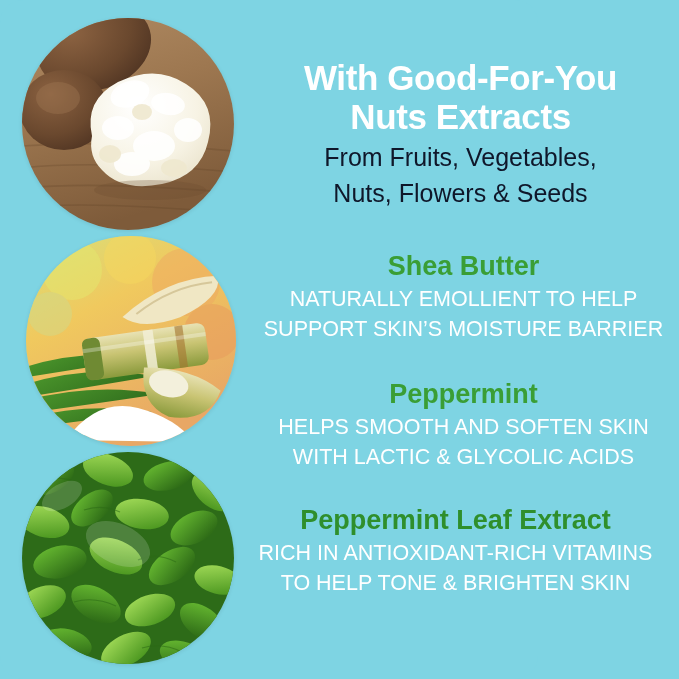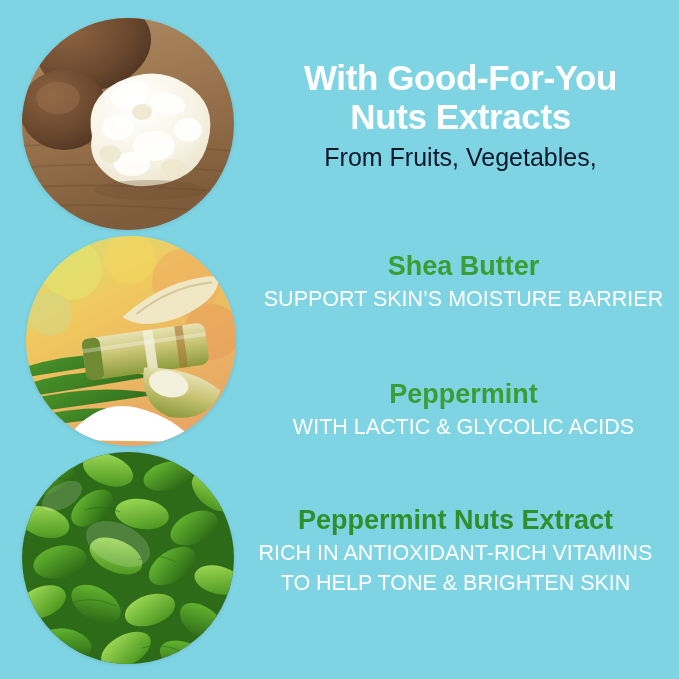--- a/index.html
+++ b/index.html
@@ -274,32 +274,35 @@
     </div>
 
   </div>
 
   <div class="text-col">
 
     <div class="headline-block">
       <div class="headline">With Good-For-You</div>
       <div class="headline">Nuts Extracts</div>
       <div class="subhead">From Fruits, Vegetables,</div>
+      <div class="subhead">Nuts, Flowers &amp; Seeds</div>
     </div>
 
     <div class="ingredient" id="ing-0">
       <div class="ing-name">Shea Butter</div>
+      <div class="ing-desc">NATURALLY EMOLLIENT TO HELP</div>
       <div class="ing-desc">SUPPORT SKIN’S MOISTURE BARRIER</div>
     </div>
 
     <div class="ingredient" id="ing-1">
       <div class="ing-name">Peppermint</div>
+      <div class="ing-desc">HELPS SMOOTH AND SOFTEN SKIN</div>
       <div class="ing-desc">WITH LACTIC &amp; GLYCOLIC ACIDS</div>
     </div>
 
     <div class="ingredient" id="ing-2">
-      <div class="ing-name">Peppermint Nuts Extract</div>
+      <div class="ing-name">Peppermint Leaf Extract</div>
       <div class="ing-desc">RICH IN ANTIOXIDANT-RICH VITAMINS</div>
       <div class="ing-desc">TO HELP TONE &amp; BRIGHTEN SKIN</div>
     </div>
 
   </div>
 </div>
 
 </body></html>

